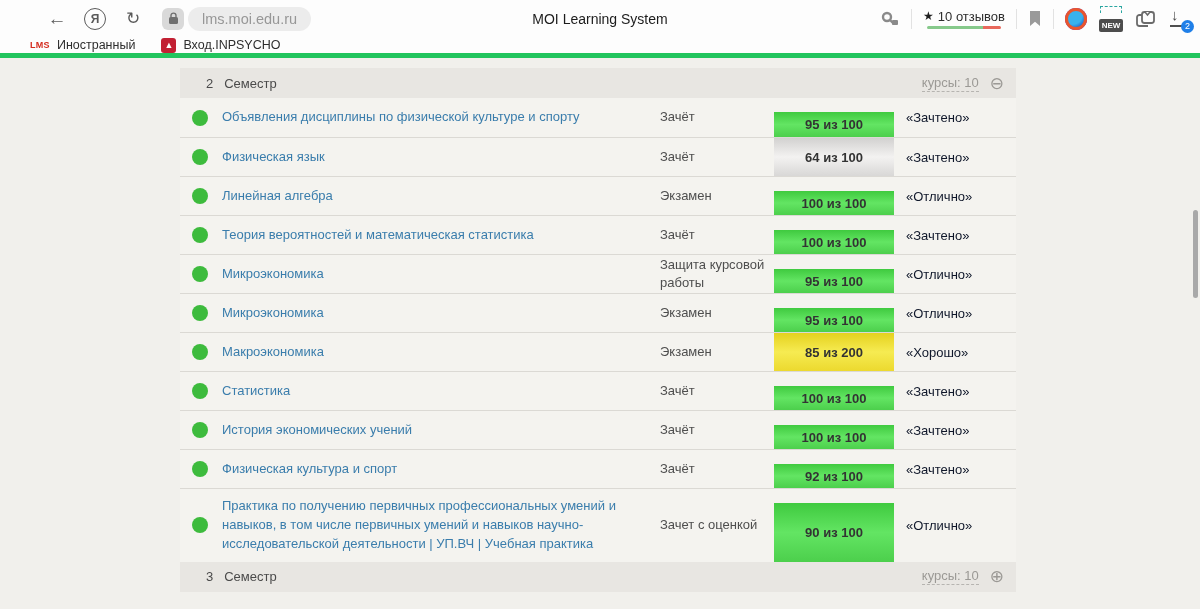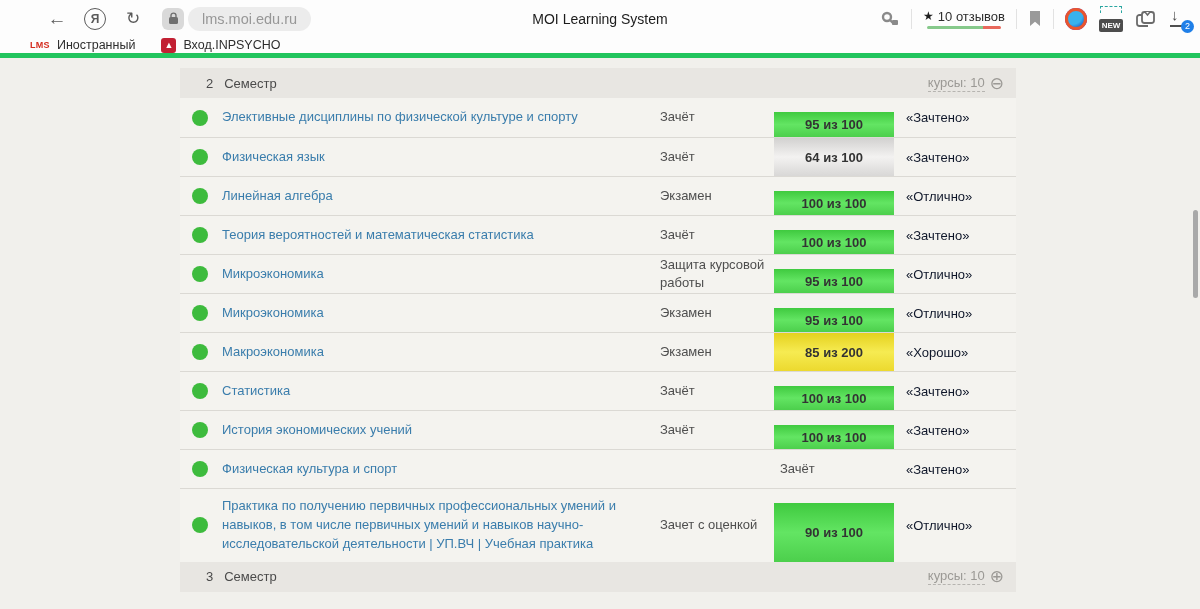--- a/index.html
+++ b/index.html
@@ -51,21 +51,21 @@
   .lms-fav { color:#d42b1e; font-size:9px; font-weight:bold; letter-spacing:.3px; }
   .psy-fav { width:15px; height:15px; background:#c22033; border-radius:3px; color:#fff;
     font-size:9px; display:flex; align-items:center; justify-content:center; }
 
   
   .page { position:relative; height:550px; background:#f1f0ec; }
   .course-table { position:absolute; left:180px; width:836px; top:10px; }
   .sem-band { height:30px; background:#e8e6e2; display:flex; align-items:center;
     padding:0 12px 0 26px; font-size:13px; color:#4a4a4a; }
   .sem-band .num { margin-right:11px; }
-  .sem-right { margin-left:auto; display:flex; align-items:center; gap:5px; }
+  .sem-right { margin-left:auto; display:flex; align-items:center; gap:11px; }
   .courses-link { color:#9b9995; font-size:13px; border-bottom:1px dashed #b6b4b0;
     padding-bottom:1px; cursor:pointer; }
   .circle-btn { color:#9b9995; font-size:17px; line-height:1; cursor:pointer; }
 
   .row { display:flex; align-items:stretch; min-height:39px; border-top:1px solid #dbd9d4;
     background:#f4f3ef; }
   .row:first-child { border-top:none; }
   .dot-col { flex:0 0 42px; display:flex; align-items:center; padding-left:12px; }
   .dot { width:16px; height:16px; border-radius:50%; background:#3dbb3d; }
   .name-col { flex:1 1 auto; display:flex; align-items:center; padding:8px 10px 8px 0;
@@ -168,21 +168,21 @@
         <span class="courses-link">курсы: 10</span>
         <span class="circle-btn">⊖</span>
       </span>
     </div>
 
     <div>
   <div class="row">
     <div class="dot-col">
             <span class="dot"></span>
           </div>
-    <div class="name-col">Элективные дисциплины по физической культуре и спорту</div>
+    <div class="name-col">Объявления дисциплины по физической культуре и спорту</div>
     <div class="type-col">Зачёт</div>
     <div class="badge-cell green">
             <span>95 из 100</span>
           </div>
     <div class="grade-col">«Зачтено»</div>
   </div>
 
   <div class="row">
     <div class="dot-col">
             <span class="dot"></span>
@@ -278,20 +278,23 @@
           </div>
     <div class="grade-col">«Зачтено»</div>
   </div>
 
   <div class="row">
     <div class="dot-col">
             <span class="dot"></span>
           </div>
     <div class="name-col">Физическая культура и спорт</div>
     <div class="type-col">Зачёт</div>
+    <div class="badge-cell green">
+            <span>92 из 100</span>
+          </div>
     <div class="grade-col">«Зачтено»</div>
   </div>
 
   <div class="row">
     <div class="dot-col">
             <span class="dot"></span>
           </div>
     <div class="name-col">Практика по получению первичных профессиональных умений и навыков, в том числе первичных умений и навыков научно-исследовательской деятельности | УП.ВЧ | Учебная практика</div>
     <div class="type-col">Зачет с оценкой</div>
     <div class="badge-cell green">

